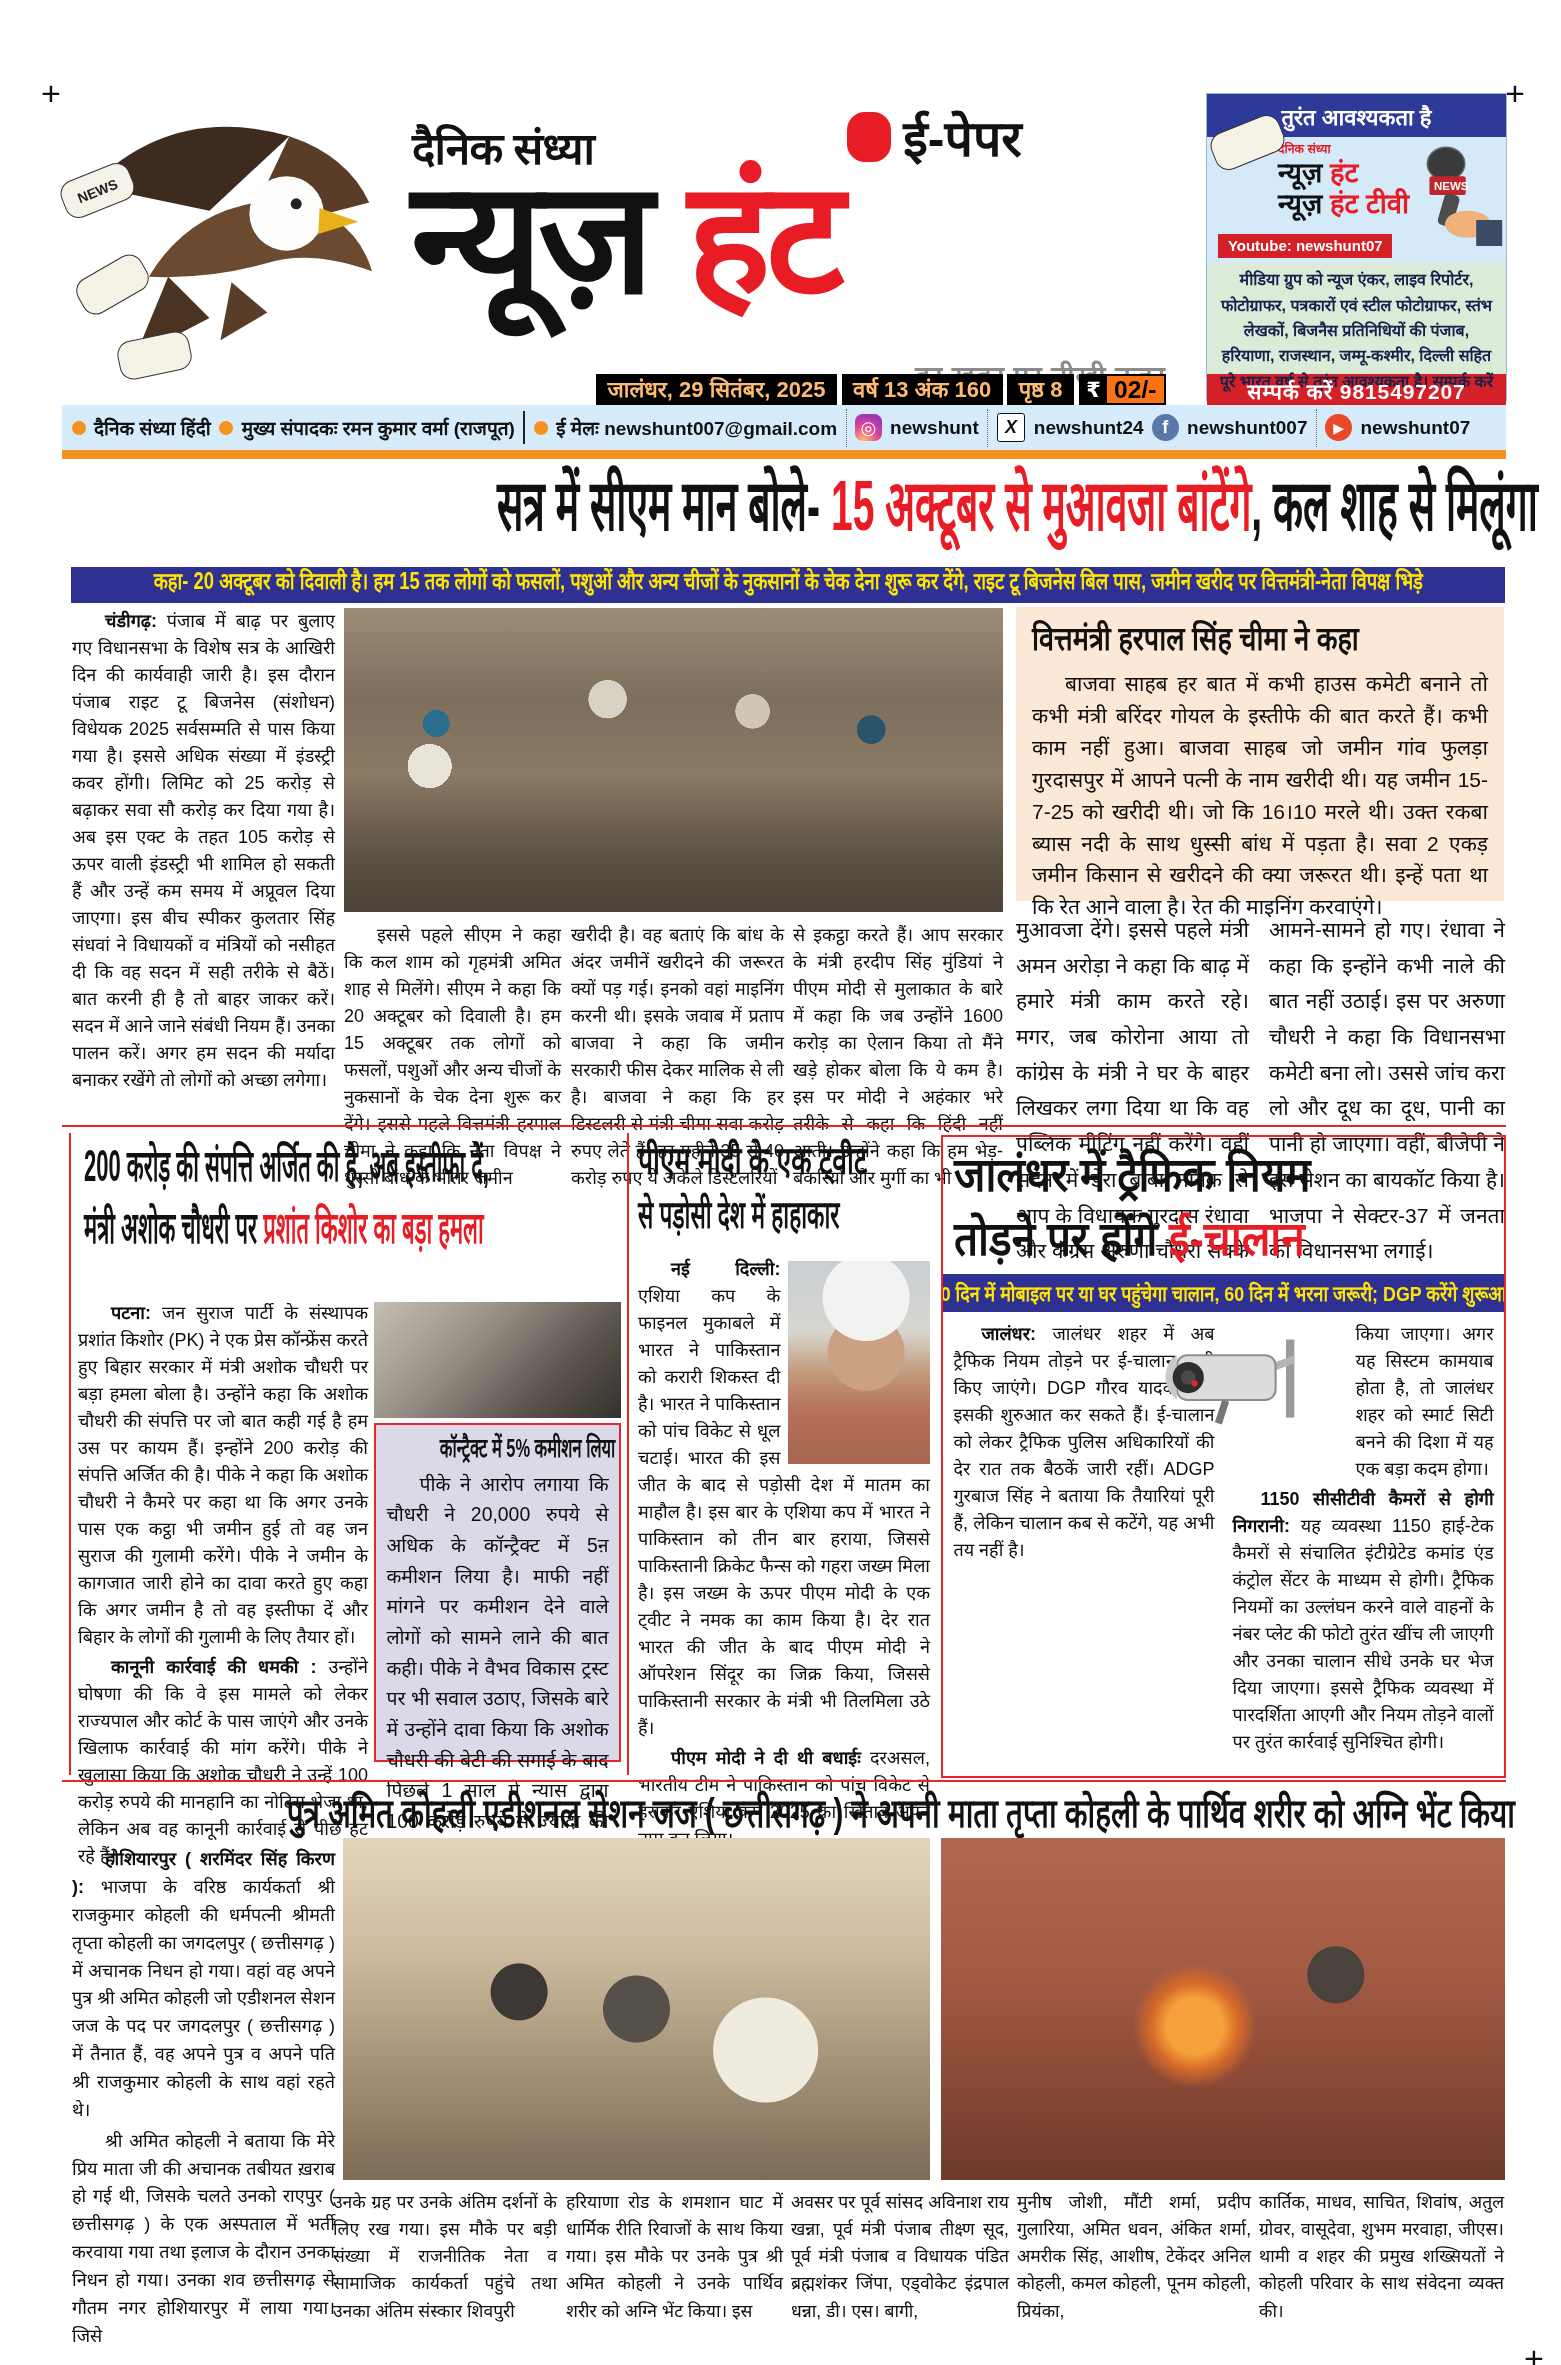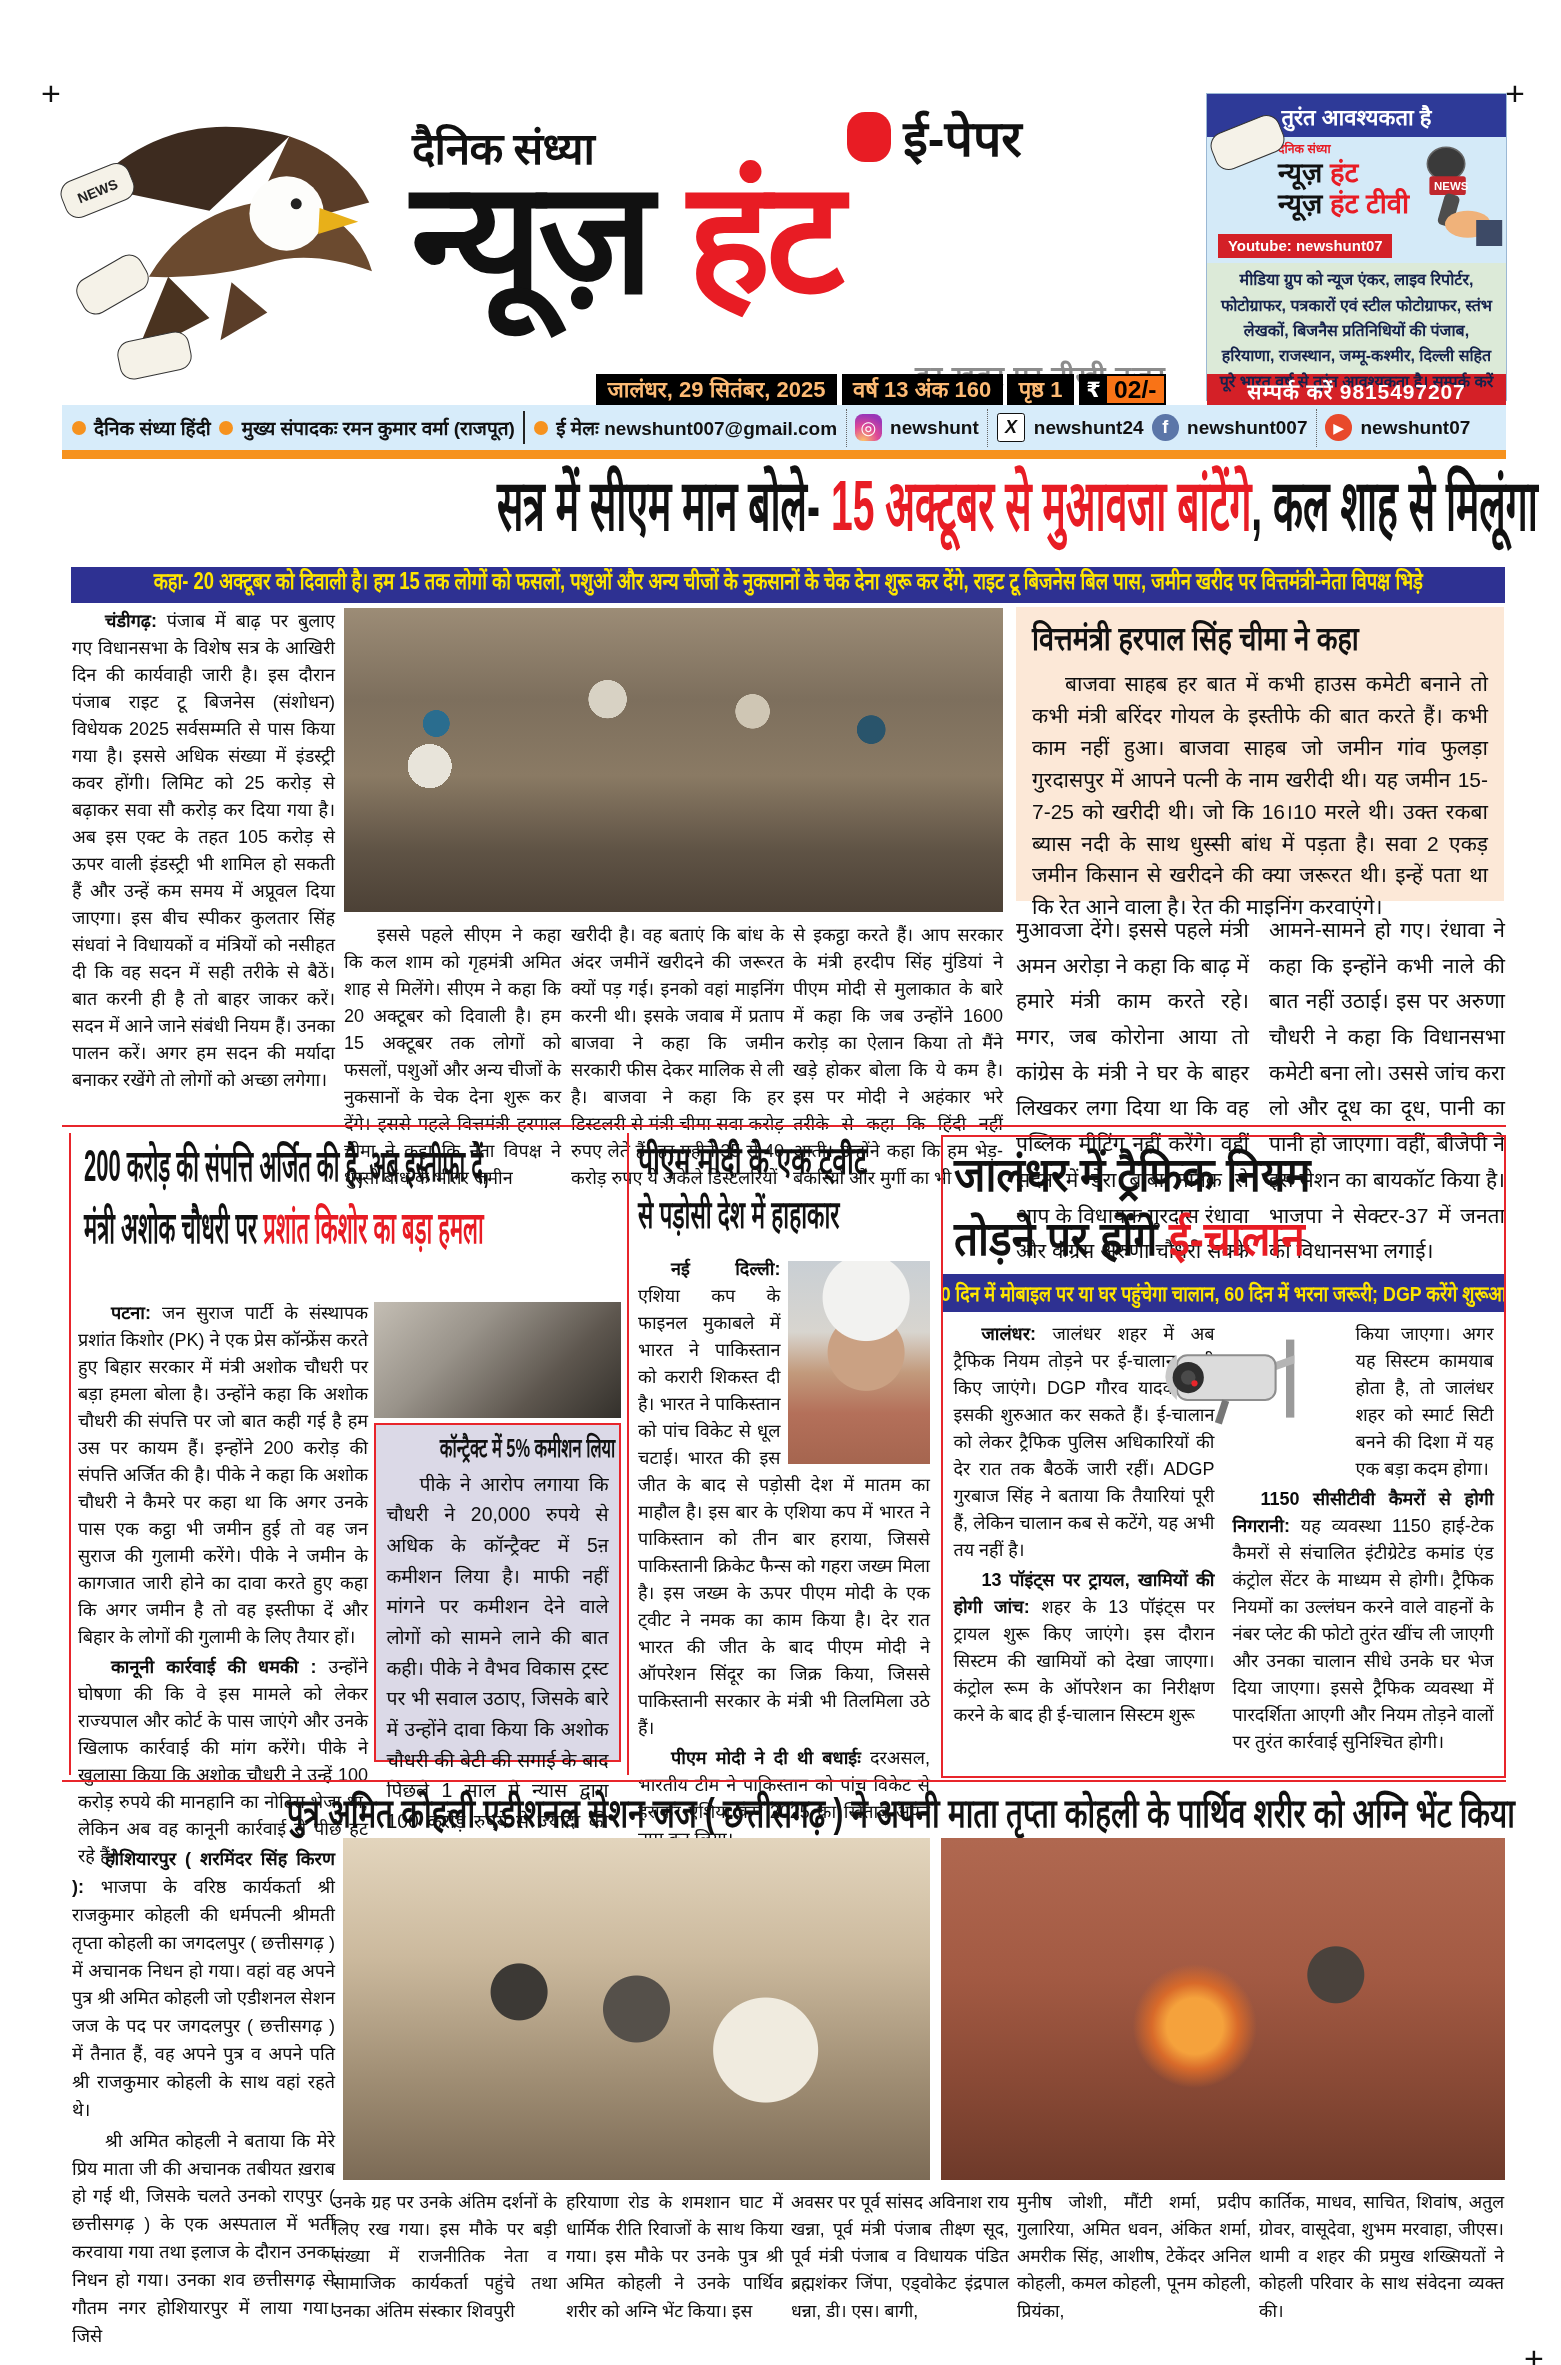--- a/index.html
+++ b/index.html
@@ -141,21 +141,21 @@
   <div class="abs title" style="left:411px;top:160px;">
     <span>न्यूज़</span>
     <span class="red">हंट</span>
   </div>
 
   <div class="abs tagline" style="left:915px;top:356px;">हर खबर पर तीखी नजर</div>
 
   <div class="abs dateline" style="left:596px;top:374px;">
     <span class="pill">जालंधर, 29 सितंबर, 2025</span>
     <span class="pill">वर्ष 13  अंक 160</span>
-    <span class="pill">पृष्ठ 1</span>
+    <span class="pill">पृष्ठ 8</span>
     <span class="pricebox">
       <span class="rs">₹</span>
       <span class="amt">02/-</span>
     </span>
   </div>
 
   <div class="abs adbox">
     <div class="ad-head">तुरंत आवश्यकता है</div>
     <div class="ad-blue">
       <div class="roll" style="left:3.8px;top:-14px;"></div>
@@ -298,21 +298,20 @@
           <rect x="40" y="50" width="190" height="86" rx="20" fill="#dcdcdc" stroke="#8e8e8e" stroke-width="4"></rect>
           <path d="M40 50 Q20 60 18 92 Q20 120 40 136 Z" fill="#c9c9c9"></path>
           <circle cx="62" cy="93" r="30" fill="#2e2e2e"></circle>
           <circle cx="62" cy="93" r="14" fill="#4a4a4a"></circle>
           <circle cx="74" cy="104" r="6" fill="#e8252b"></circle>
           <rect x="120" y="136" width="14" height="46" fill="#777" transform="rotate(18 127 159)"></rect>
         </svg>
       </div>
       <div class="col">
         <p class="noind" style="text-indent:28px;"><span class="b">जालंधर:</span> <span>जालंधर शहर में अब ट्रैफिक नियम तोड़ने पर ई-चालान जारी किए जाएंगे। DGP गौरव यादव आज  इसकी शुरुआत कर सकते हैं। ई-चालान को लेकर ट्रैफिक पुलिस अधिकारियों की देर रात तक बैठकें जारी रहीं। ADGP गुरबाज सिंह ने बताया कि तैयारियां पूरी हैं, लेकिन चालान कब से कटेंगे, यह अभी तय नहीं है।</span></p>
-        <p class="noind" style="text-indent:28px;"><span class="b">13 पॉइंट्स पर ट्रायल, खामियों की होगी जांच:</span> <span>शहर के 13 पॉइंट्स पर ट्रायल शुरू किए जाएंगे। इस दौरान सिस्टम की खामियों को देखा जाएगा। कंट्रोल रूम के ऑपरेशन का निरीक्षण करने के बाद ही ई-चालान सिस्टम शुरू</span></p>
       </div>
       <div class="col">
         <div class="camgap"></div>
         <p class="noind">किया जाएगा। अगर यह सिस्टम कामयाब होता है, तो जालंधर शहर को स्मार्ट सिटी बनने की दिशा में यह एक बड़ा कदम होगा।</p>
         <p class="noind" style="text-indent:28px;"><span class="b">1150 सीसीटीवी कैमरों से होगी निगरानी:</span> <span>यह व्यवस्था 1150 हाई-टेक  कैमरों से संचालित इंटीग्रेटेड कमांड एंड कंट्रोल सेंटर के माध्यम से होगी। ट्रैफिक नियमों का उल्लंघन करने वाले वाहनों के नंबर प्लेट की फोटो तुरंत खींच ली जाएगी और उनका चालान सीधे उनके घर भेज दिया जाएगा। इससे ट्रैफिक व्यवस्था में पारदर्शिता आएगी और नियम तोड़ने वालों पर तुरंत कार्रवाई सुनिश्चित होगी।</span></p>
       </div>
     </div>
   </div>
 
   <div class="abs redrule" style="left:62px;top:1780px;width:1444px;height:2.4px;"></div>

